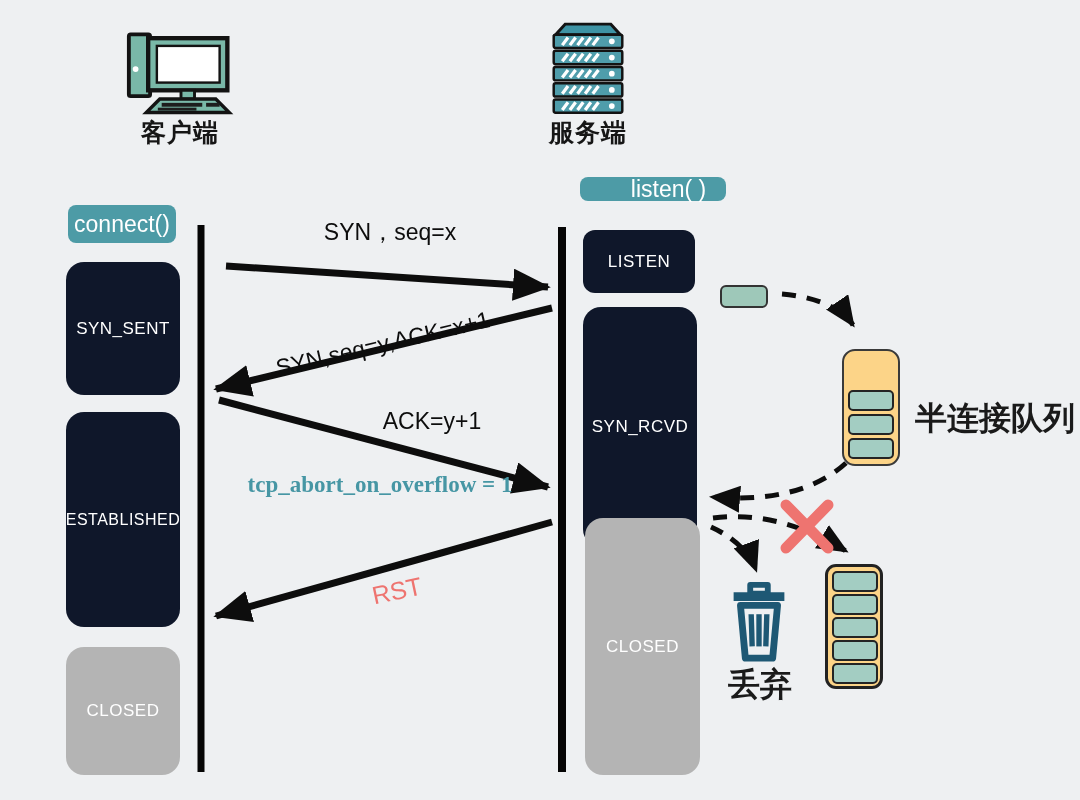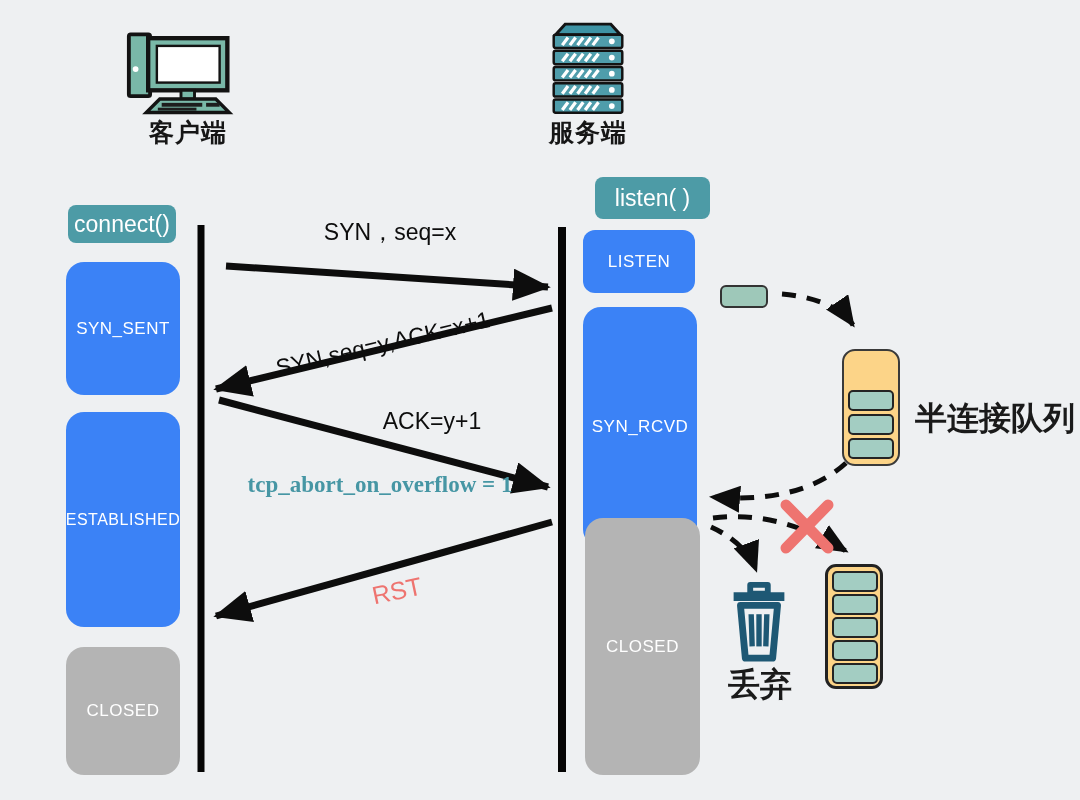--- a/index.html
+++ b/index.html
@@ -7,21 +7,21 @@
     position:relative;width:1080px;height:800px;overflow:hidden;
     background:#eef0f2;
     font-family:"Liberation Sans","DejaVu Sans",sans-serif;
   }
   .abs{position:absolute;}
   .state{
     position:absolute;border-radius:18px;color:#ffffff;
     display:flex;align-items:center;justify-content:center;
     font-size:17px;letter-spacing:.5px;
   }
-  .slate{background:#3b82f6;}
+  .slate{background:#0f172a;}
   .gray{background:#b4b4b4;margin-top:7px;}
   .call{
     position:absolute;background:#4d9ba6;color:#ffffff;border-radius:8px;
     display:flex;align-items:center;justify-content:center;
     font-size:23px;
   }
   .actor-label{
     position:absolute;color:#161616;font-size:25px;font-weight:600;
     text-align:center;letter-spacing:1px;
   }
@@ -50,21 +50,21 @@
     <rect x="4" y="8" width="22" height="64" rx="2" fill="#79b8a8" stroke="#131313" stroke-width="4"></rect>
     <circle cx="11" cy="44" r="3" fill="#ffffff"></circle>
     <rect x="24" y="12" width="82" height="54" fill="#79b8a8" stroke="#131313" stroke-width="4.5"></rect>
     <rect x="33" y="20" width="65" height="38" fill="#ffffff" stroke="#131313" stroke-width="2.5"></rect>
     <rect x="58" y="66" width="14" height="9" fill="#79b8a8" stroke="#131313" stroke-width="3"></rect>
     <polygon points="36,75 94,75 108,89 22,89" fill="#79b8a8" stroke="#131313" stroke-width="3.5"></polygon>
     <rect x="38" y="79" width="42" height="4" fill="#1d1d1d"></rect>
     <rect x="84" y="79" width="14" height="4" fill="#1d1d1d"></rect>
     <rect x="34" y="84" width="40" height="3" fill="#1d1d1d"></rect>
   </svg>
-  <div class="actor-label" style="left:128px;top:116px;width:120px;">客户端</div>
+  <div class="actor-label" style="left:120px;top:116px;width:120px;">客户端</div>
 
   <svg class="abs" style="left:548px;top:20px;" width="80" height="96" viewBox="0 0 84 100">
     <polygon points="18,4 66,4 76,15 8,15" fill="#3e93a4" stroke="#131313" stroke-width="3"></polygon>
     <g stroke="#131313" stroke-width="2.6">
       <rect x="6" y="15" width="72" height="14" rx="2" fill="#4f9dab"></rect>
       <rect x="6" y="32" width="72" height="14" rx="2" fill="#4f9dab"></rect>
       <rect x="6" y="49" width="72" height="14" rx="2" fill="#4f9dab"></rect>
       <rect x="6" y="66" width="72" height="14" rx="2" fill="#4f9dab"></rect>
       <rect x="6" y="83" width="72" height="14" rx="2" fill="#4f9dab"></rect>
     </g>
@@ -79,21 +79,21 @@
       <circle cx="67" cy="22" r="3"></circle>
         <circle cx="67" cy="39" r="3"></circle>
         <circle cx="67" cy="56" r="3"></circle>
       <circle cx="67" cy="73" r="3"></circle>
         <circle cx="67" cy="90" r="3"></circle>
     </g>
   </svg>
   <div class="actor-label" style="left:528px;top:116px;width:120px;">服务端</div>
 
   <div class="call" style="left:68px;top:205px;width:108px;height:38px;">connect()</div>
-  <div class="call" style="left:595px;top:177px;width:115px;height:42px;">listen( )</div>
+  <div class="call" style="left:580px;top:177px;width:115px;height:24px;padding-left:31px;">listen( )</div>
 
   <div class="state slate" style="left:66px;top:262px;width:114px;height:133px;">SYN_SENT</div>
   <div class="state slate" style="left:66px;top:412px;width:114px;height:215px;font-size:16px;">ESTABLISHED</div>
   <div class="state gray" style="left:66px;top:640px;width:114px;height:128px;">CLOSED</div>
 
   <div class="state slate" style="left:583px;top:230px;width:112px;height:63px;border-radius:12px;">LISTEN</div>
   <div class="state slate" style="left:583px;top:307px;width:114px;height:240px;">SYN_RCVD</div>
   <div class="state gray" style="left:585px;top:511px;width:115px;height:257px;">CLOSED</div>
 
   <div class="packet"></div>

